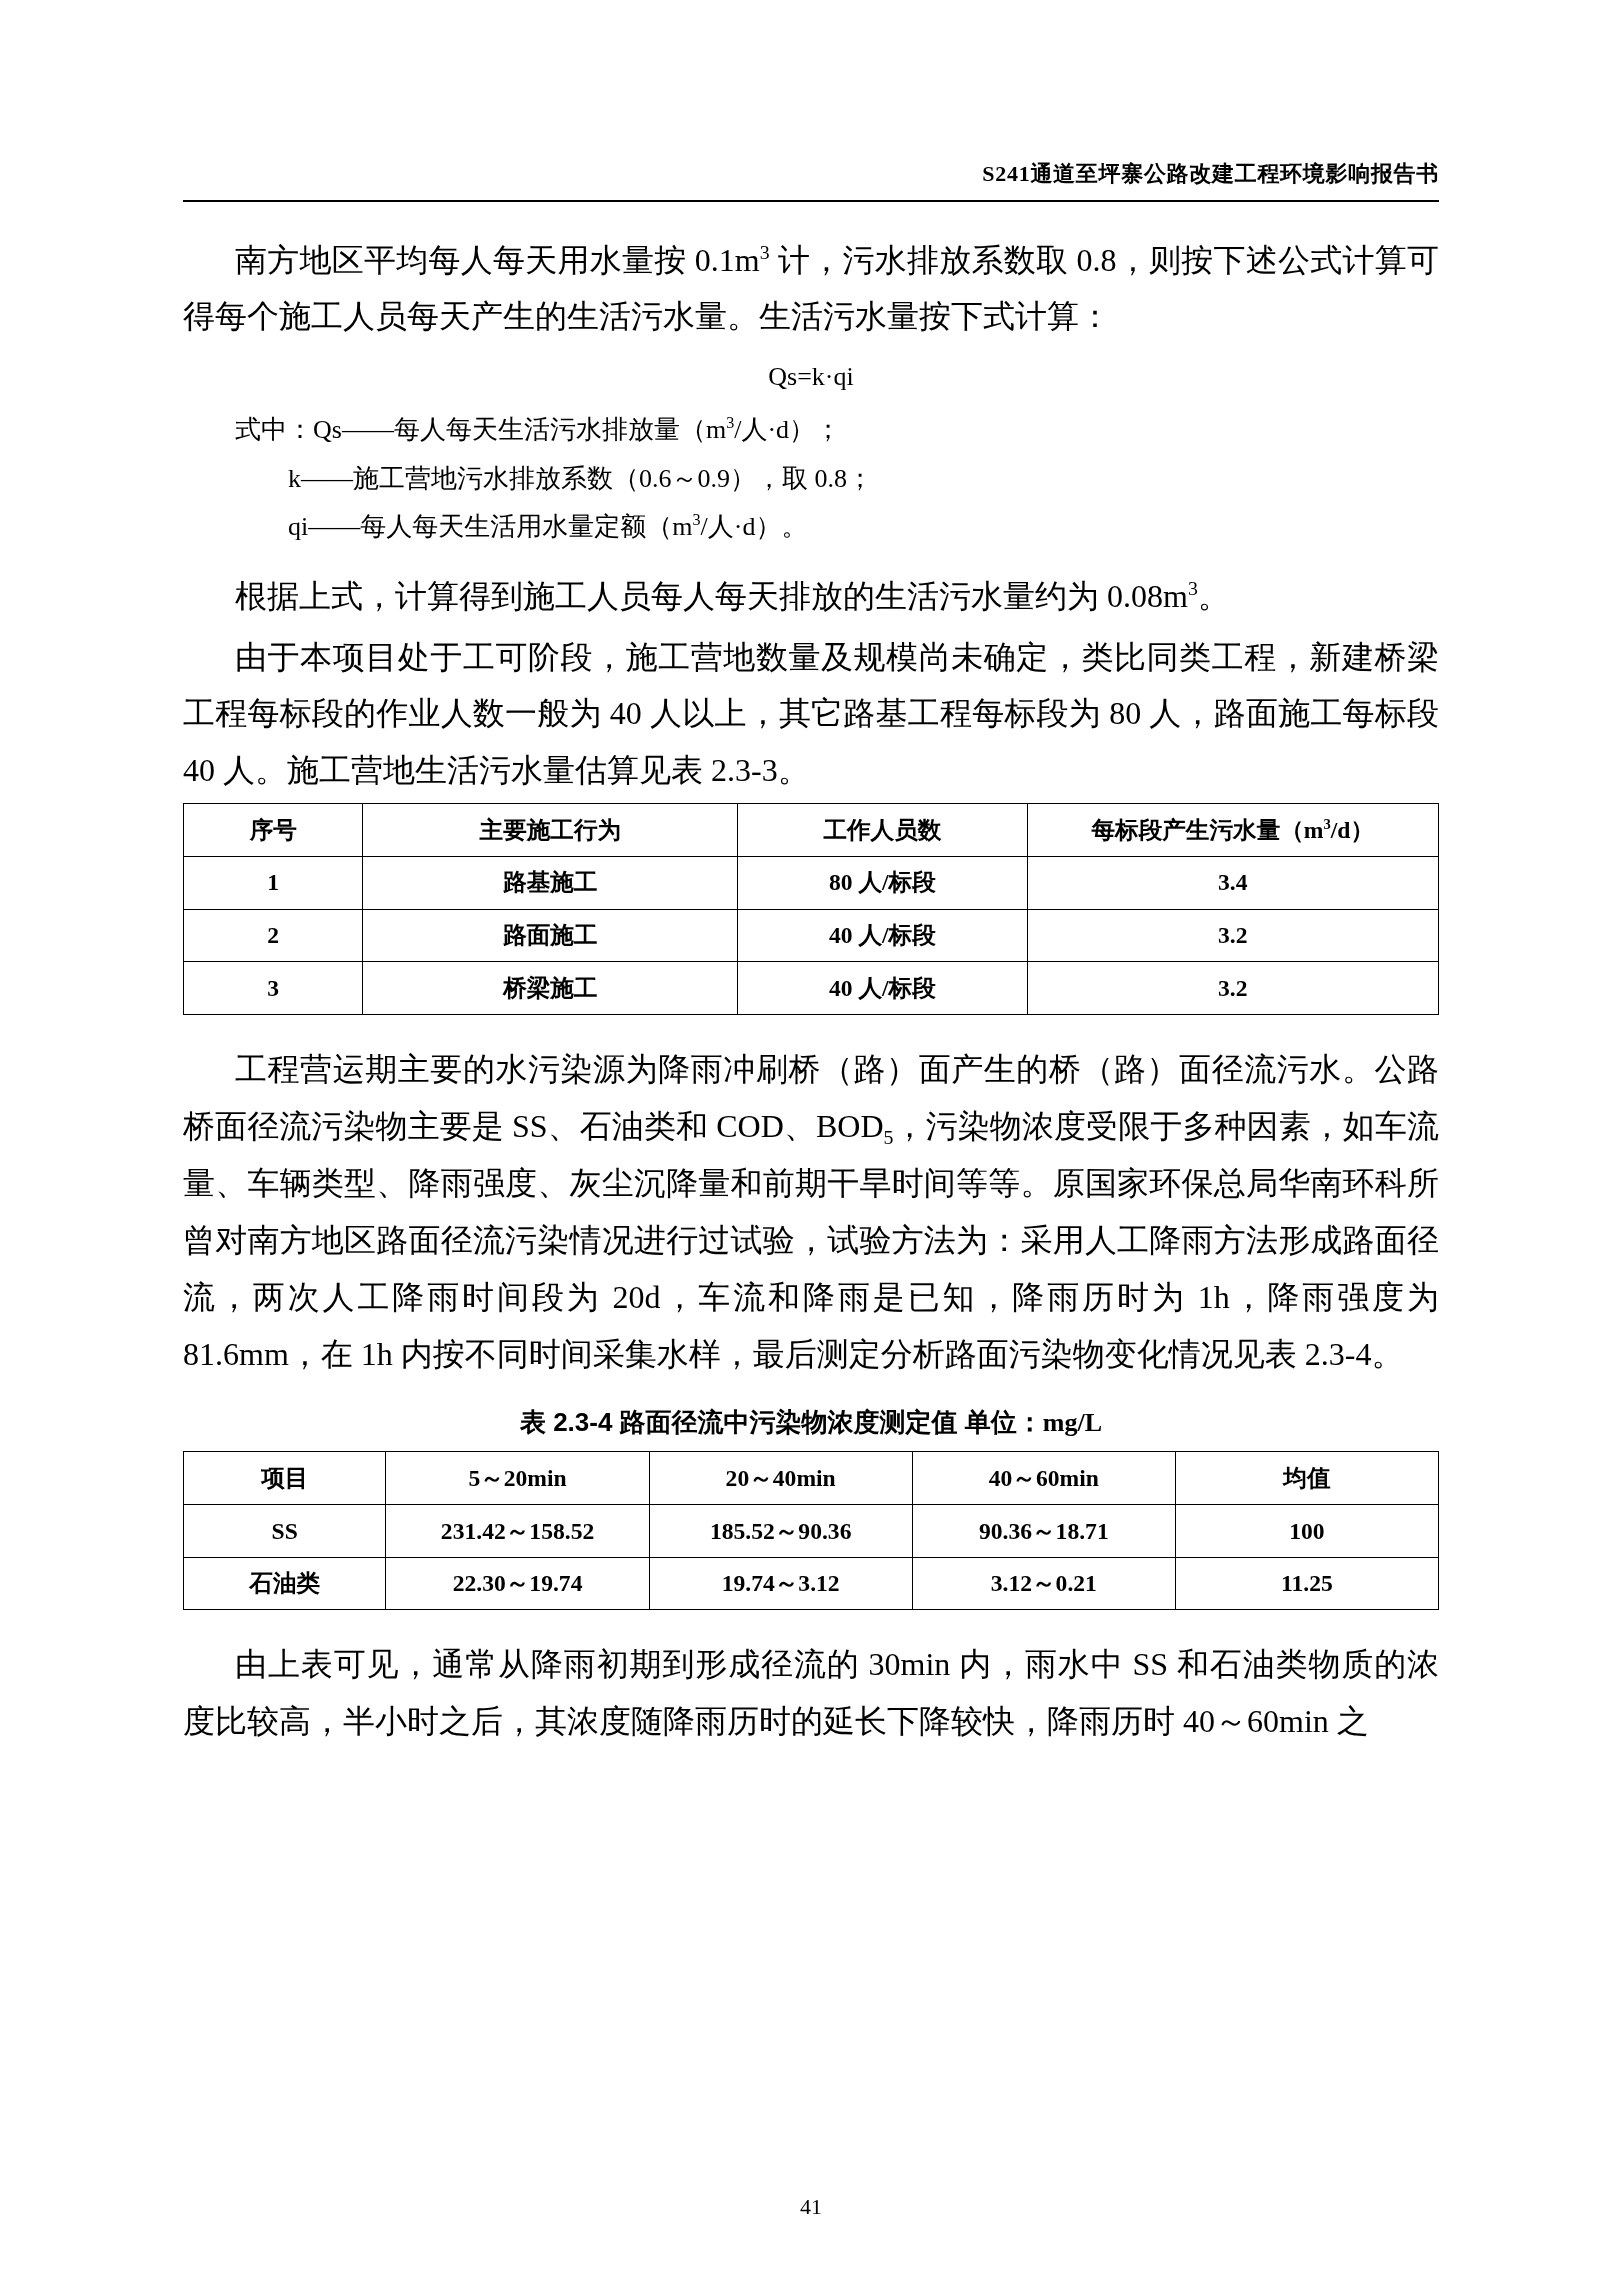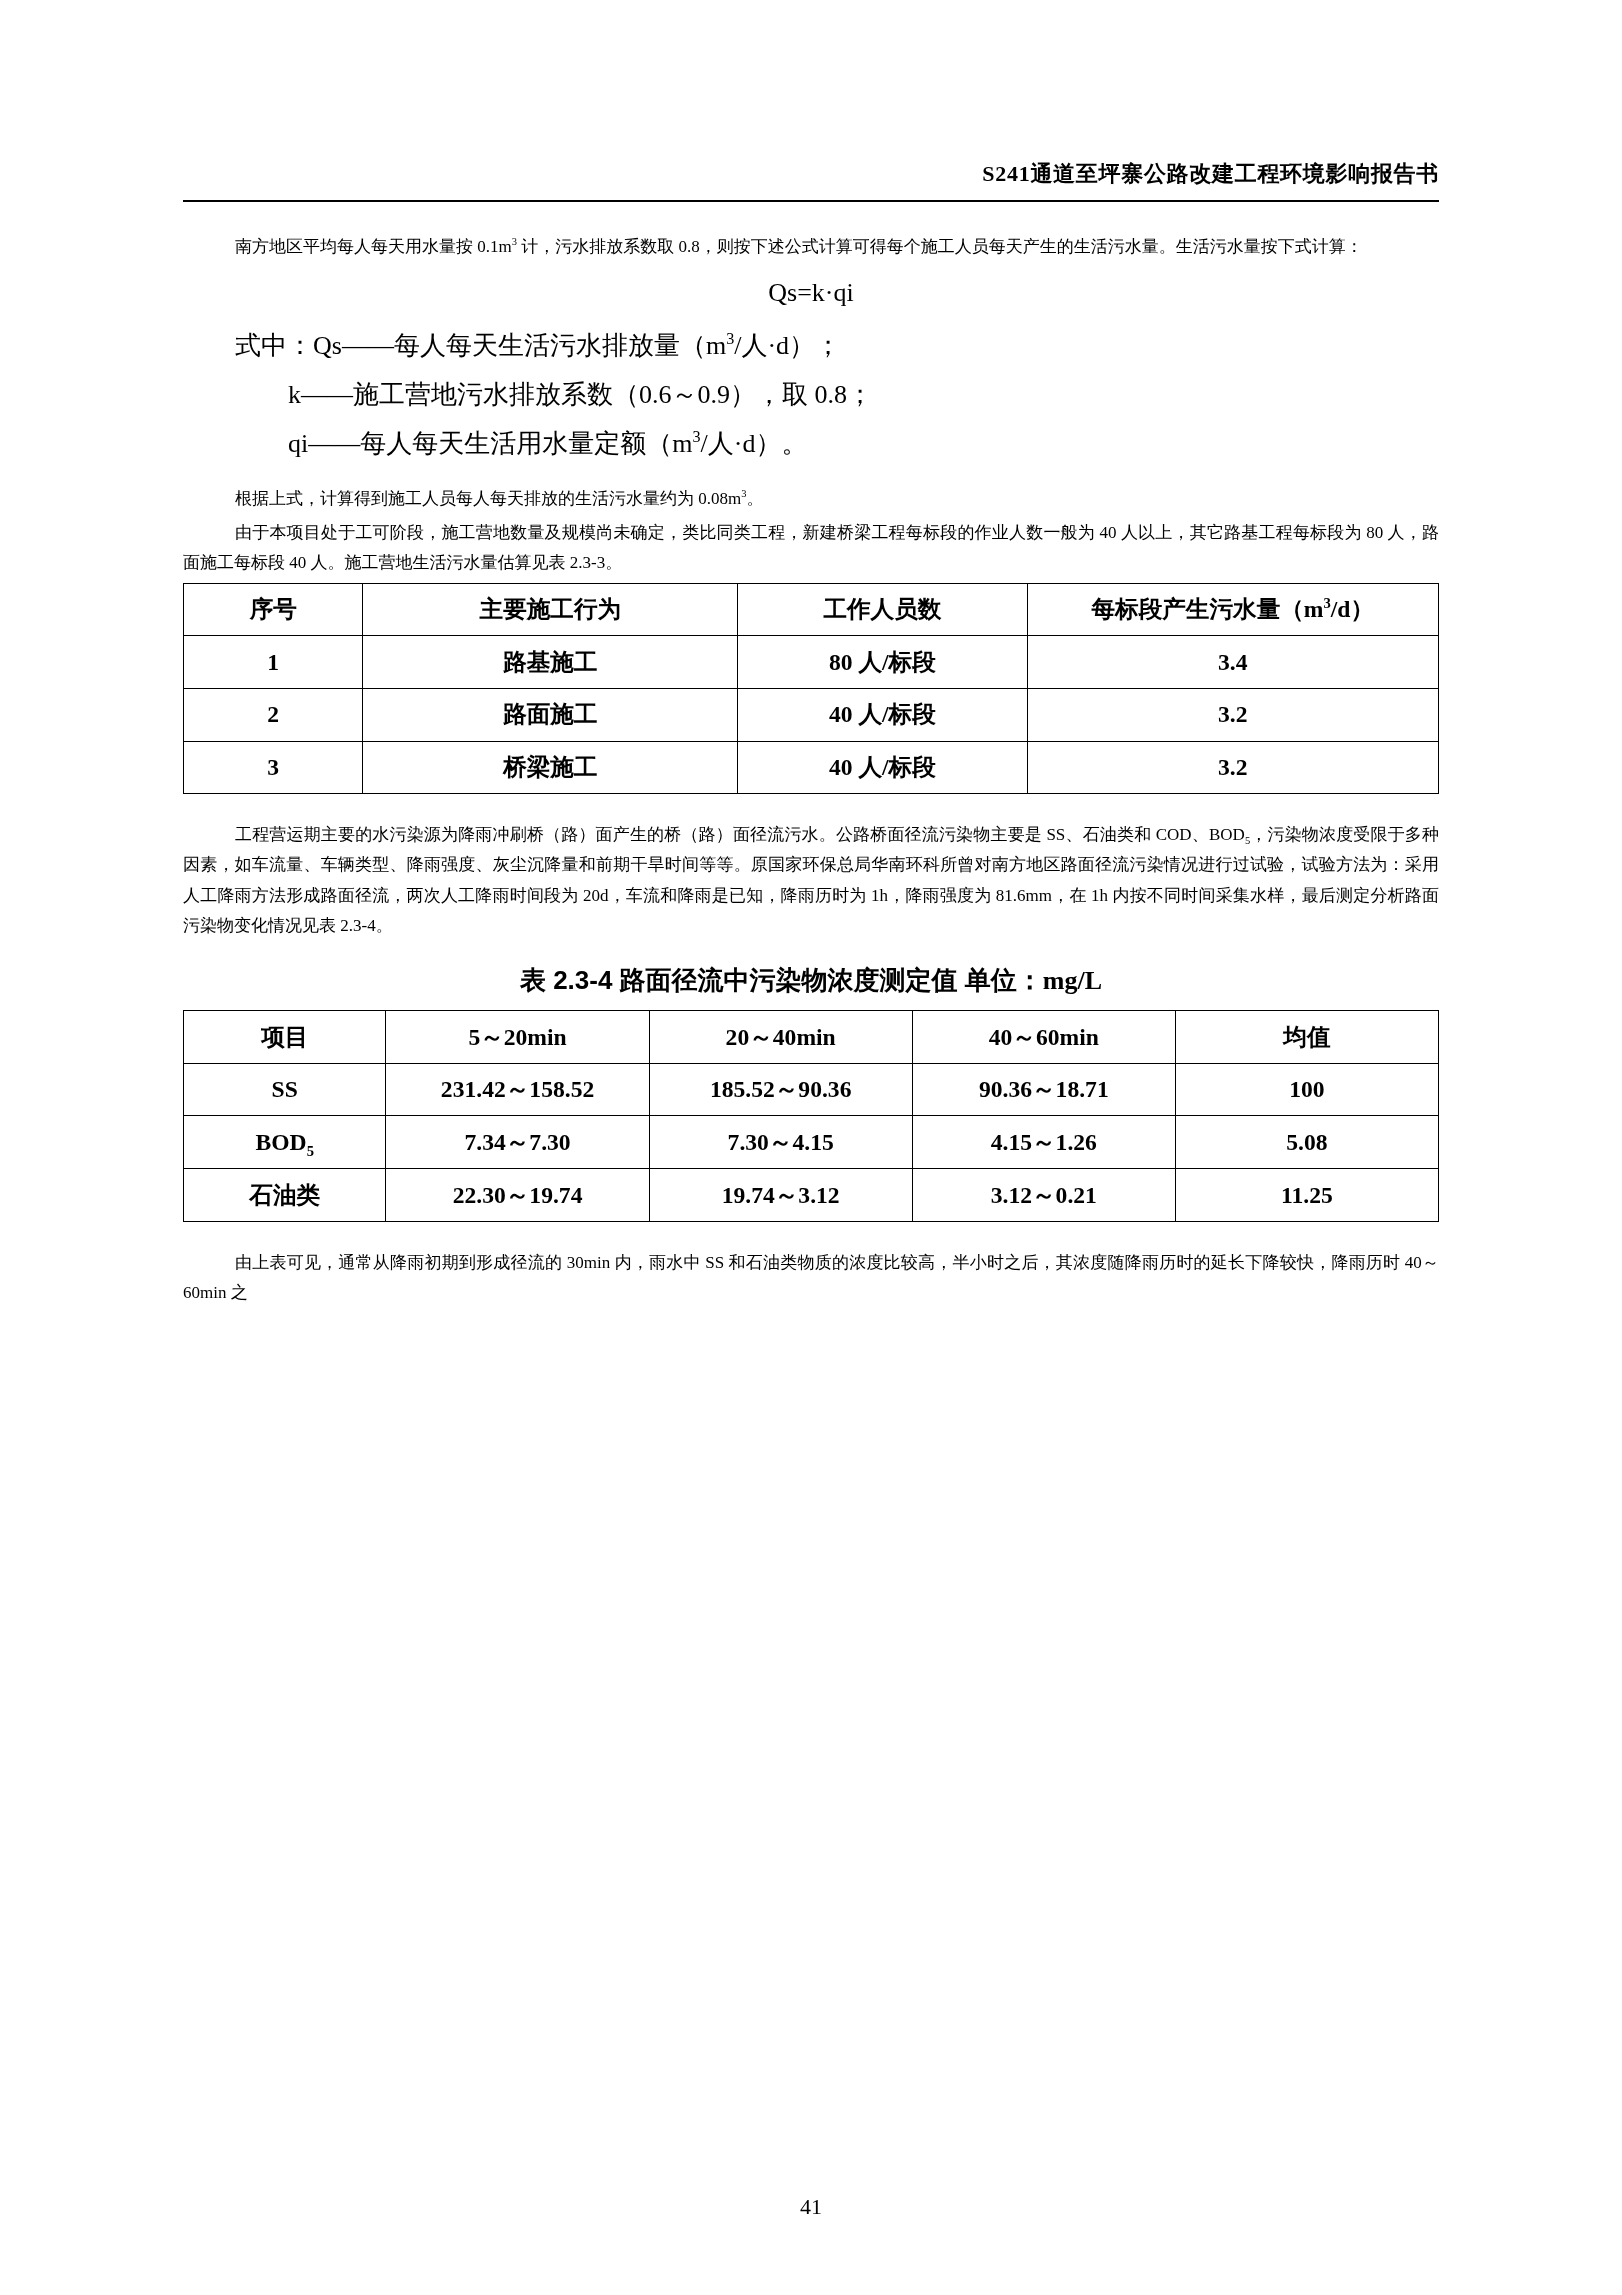--- a/index.html
+++ b/index.html
@@ -29,21 +29,21 @@
     font-weight: bold;
     font-size: 22px;
     letter-spacing: 0.7px;
     padding-bottom: 10.5px;
   }
   .header-rule {
     border-bottom: 2px solid #000;
     margin-bottom: 30px;
   }
   p.body-text {
-    font-size: 17px;
+    font-size: 32px;
     line-height: 1.78;
     margin: 0 0 3.9px 0;
     text-align: justify;
     text-justify: inter-ideograph;
   }
   p.indent {
     text-indent: 52px;
   }
   .formula {
     text-align: center;
@@ -178,27 +178,20 @@
           <td>均值</td>
         </tr>
         <tr>
           <td>SS</td>
           <td>231.42～158.52</td>
           <td>185.52～90.36</td>
           <td>90.36～18.71</td>
           <td>100</td>
         </tr>
         <tr>
-          <td>BOD<sub>5</sub></td>
-          <td>7.34～7.30</td>
-          <td>7.30～4.15</td>
-          <td>4.15～1.26</td>
-          <td>5.08</td>
-        </tr>
-        <tr>
           <td>石油类</td>
           <td>22.30～19.74</td>
           <td>19.74～3.12</td>
           <td>3.12～0.21</td>
           <td>11.25</td>
         </tr>
       </tbody>
     </table>
 
     <div class="spacer-md"></div>

